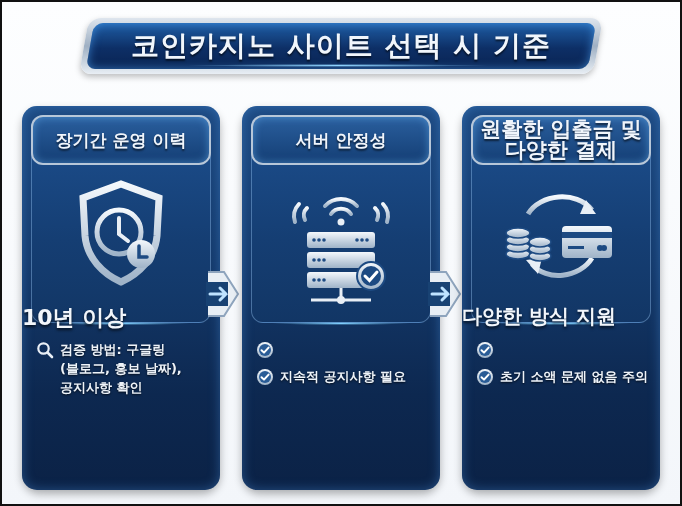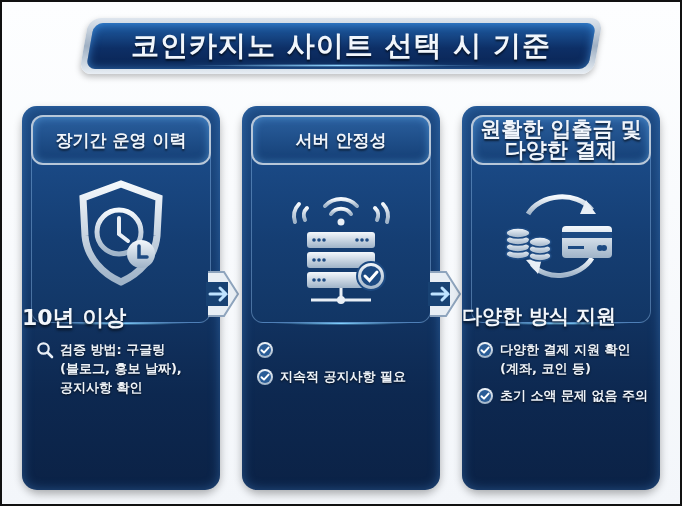--- a/index.html
+++ b/index.html
@@ -246,22 +246,20 @@
           <circle cx="108" cy="64" r="3" fill="#1d4a82"></circle>
       </svg>
     </div>
     <div class="hero-glow"></div>
     <div class="hero-label" style="font-size:20px">다양한 방식 지원</div>
     <div class="items">
       <div class="item">
         <svg class="item-icon">
             <use href="#chk"></use>
           </svg>
-        <span class="item-text">다양한 결제 지원 확인
-(계좌, 코인 등)</span>
       </div>
       <div class="item">
         <svg class="item-icon">
             <use href="#chk"></use>
           </svg>
         <span class="item-text">초기 소액 문제 없음 주의</span>
       </div>
     </div>
   </div>
 </div>

